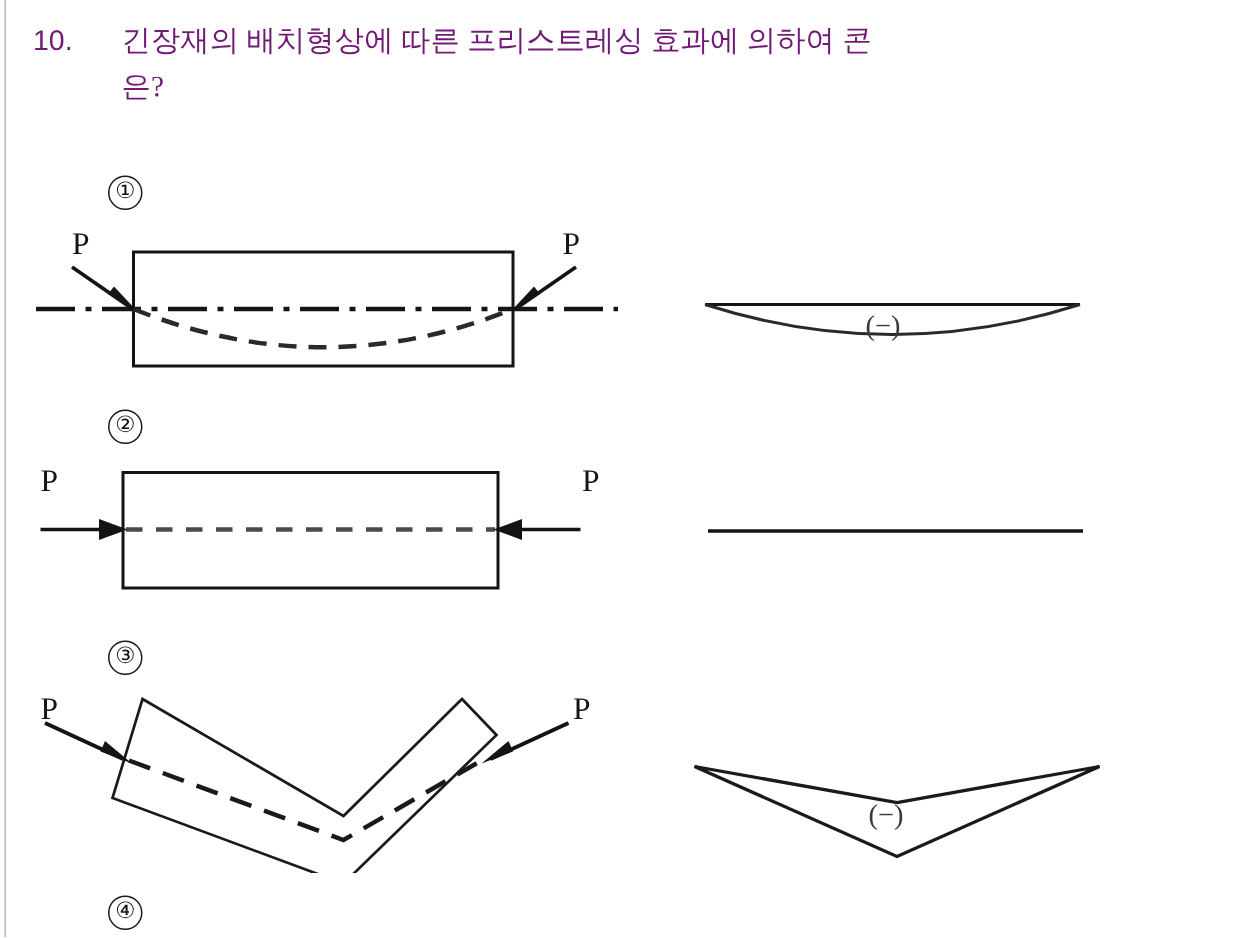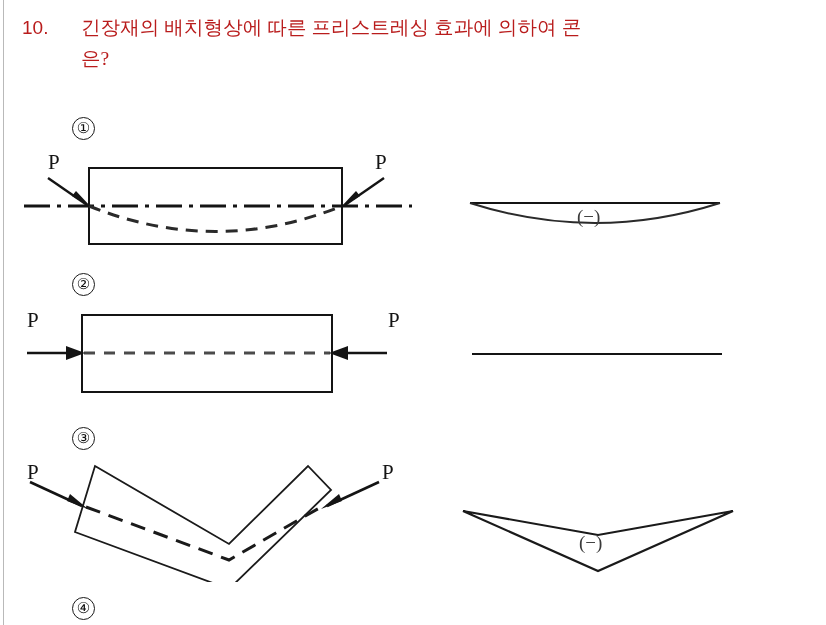--- a/index.html
+++ b/index.html
@@ -25,21 +25,21 @@
     width: 1px;
     height: 625px;
     background: #b9b9b9;
   }
   
   #question {
     position: absolute;
     left: 22px;
     top: 12px;
     width: 790px;
-    color: #b91c1c;
+    color: #701a75;
   }
   #question .qnum {
     position: absolute;
     left: 0;
     top: 0;
     width: 46px;
     font-size: 19px;
     line-height: 31px;
     letter-spacing: 0px;
   }

